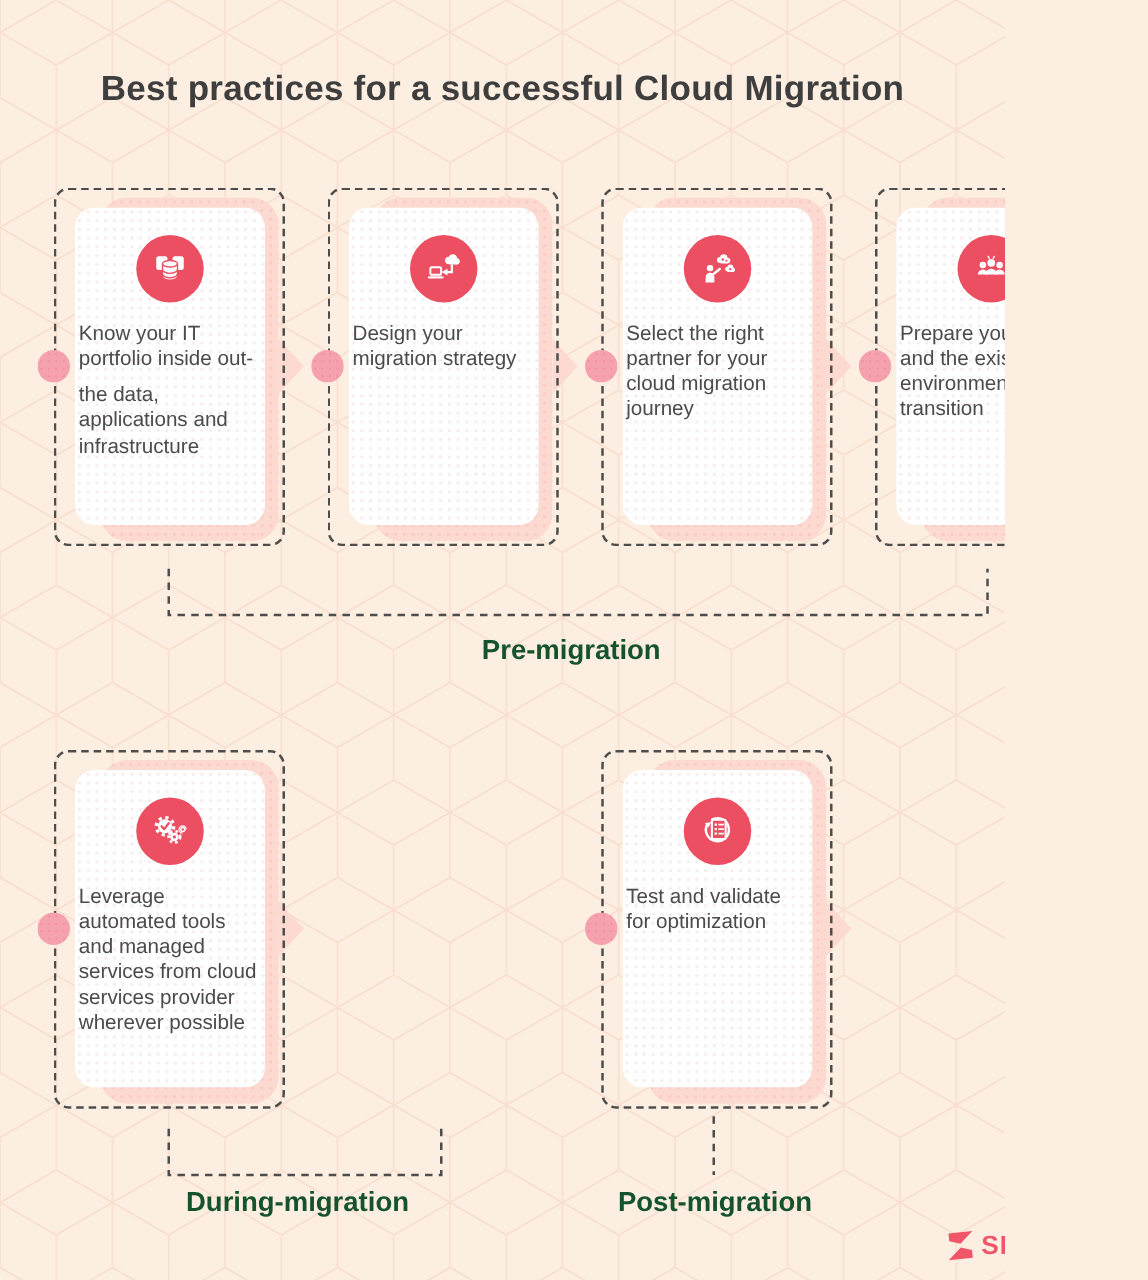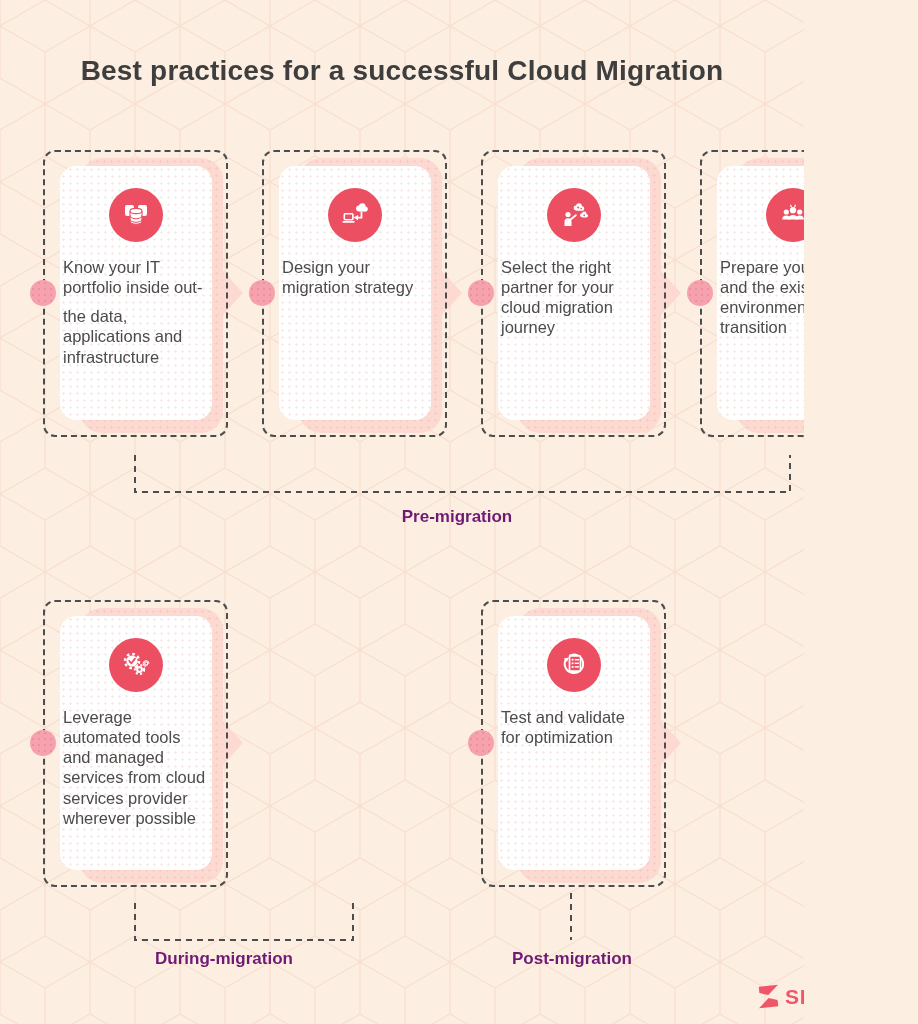--- a/index.html
+++ b/index.html
@@ -26,21 +26,21 @@
     background-color:#ffffff;
     background-image:radial-gradient(rgba(226,196,190,.35) 1px,transparent 1.2px);
     background-size:7px 7px;
     display:flex;flex-direction:column;align-items:center;padding-top:22px;box-sizing:border-box;}
   .icon-circle{width:54px;height:54px;border-radius:50%;background:#ec4f62;flex:none;
     display:flex;align-items:center;justify-content:center;margin-bottom:15px;}
   .card p{margin:0 3px;font-size:16.5px;line-height:1.22;color:#4b4b4b;text-align:left;}
   .card p + p{margin-top:9px;}
   
   .bracket-layer{position:absolute;inset:0;pointer-events:none;}
-  .phase-label{position:absolute;width:220px;text-align:center;font-size:17px;font-weight:bold;color:#701a75;margin:0;}
+  .phase-label{position:absolute;width:220px;text-align:center;font-size:22px;font-weight:bold;color:#14532d;margin:0;}
   
   .brand{position:absolute;left:754px;top:982px;display:flex;align-items:center;gap:2px;}
   .brand-name{font-size:21px;font-weight:bold;color:#f0556a;letter-spacing:.8px;}
 </style>
 </head>
 <body>
 
 <div class="canvas">
 
   <svg class="bg-pattern" width="918" height="1024">
@@ -196,21 +196,21 @@
     <div class="dot"></div>
   </div>
 
   <svg class="bracket-layer" width="918" height="1024">
     <path d="M135 455 V492 H790 V455" fill="none" stroke="#4d4d4d" stroke-width="2" stroke-dasharray="6 5"></path>
     <path d="M135 903 V940 H353 V903" fill="none" stroke="#4d4d4d" stroke-width="2" stroke-dasharray="6 5"></path>
     <path d="M571 893 V940" fill="none" stroke="#4d4d4d" stroke-width="2" stroke-dasharray="6 5"></path>
   </svg>
 
   <p class="phase-label" style="left:347px;top:507px;">Pre-migration</p>
-  <p class="phase-label" style="left:114px;top:949px;">During-migration</p>
+  <p class="phase-label" style="left:128px;top:949px;">During-migration</p>
   <p class="phase-label" style="left:462px;top:949px;">Post-migration</p>
 
   <div class="brand">
     <svg width="29" height="29" viewBox="0 0 30 30">
       <g transform="rotate(-6 15 15)">
         <path d="M6 4 L26 4 L15 13.5 L6 10.5 Z" fill="#f0556a"></path>
         <path d="M24 26 L4 26 L15 16.5 L24 19.5 Z" fill="#f0556a"></path>
       </g>
     </svg>
     <span class="brand-name">SIMFORM</span>

